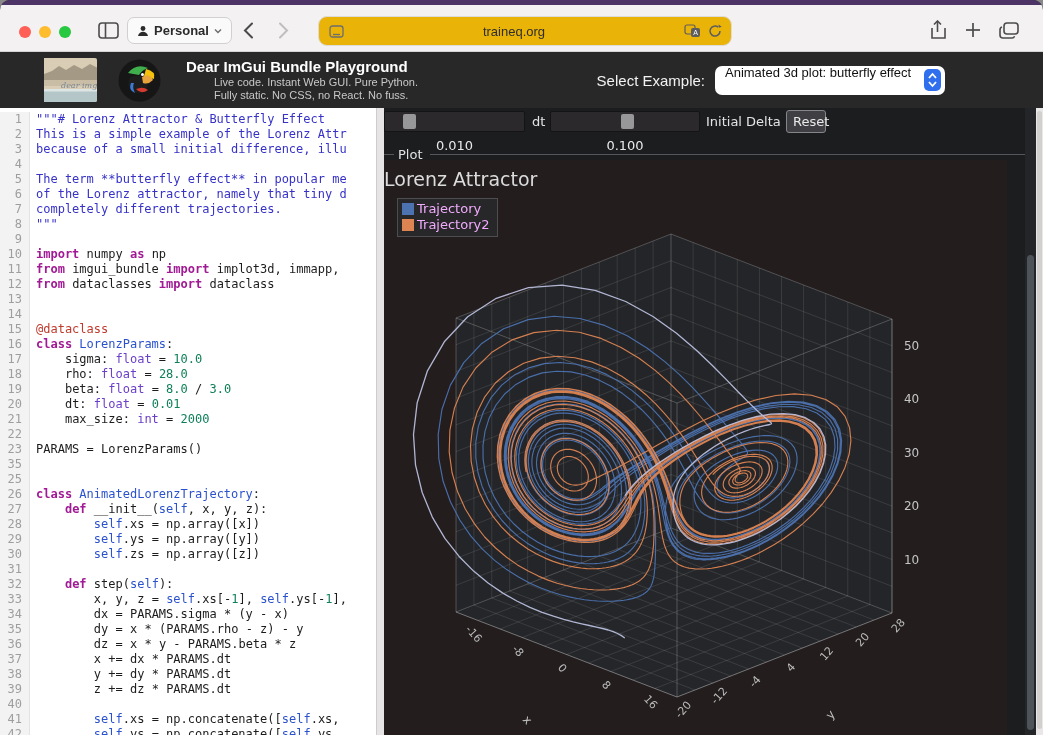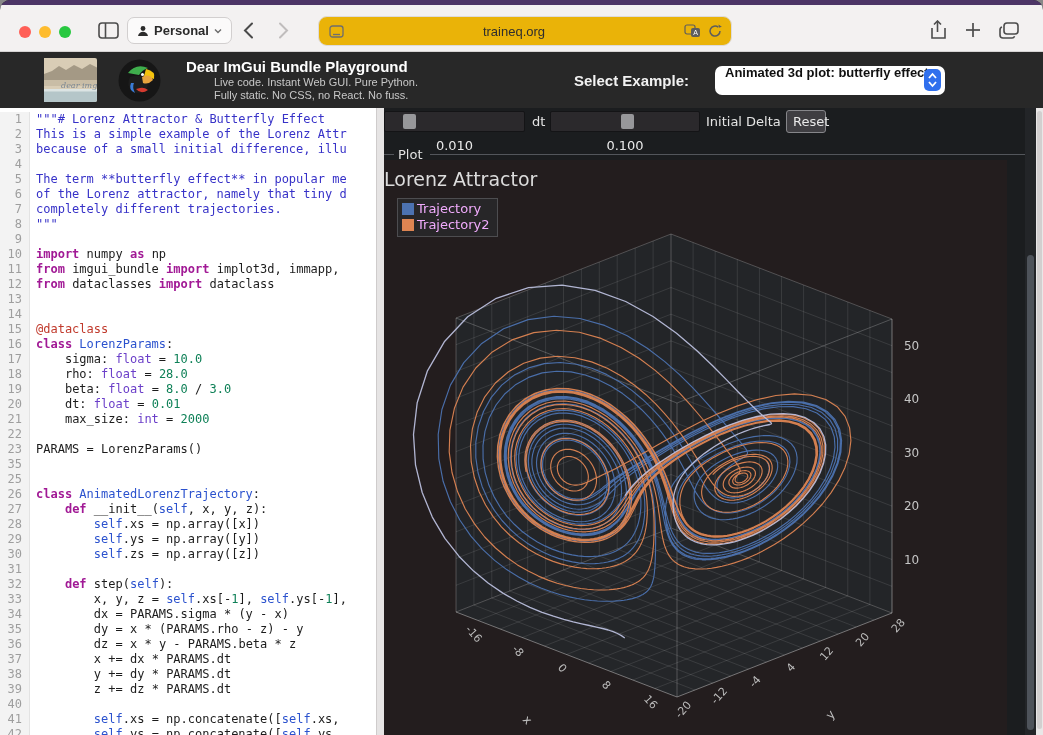--- a/index.html
+++ b/index.html
@@ -19,21 +19,21 @@
   .urlbar{position:absolute;left:318px;top:11px;width:414px;height:30px;background:#eab308;border:1px solid #dedbdb;
     border-radius:9px;display:flex;align-items:center;color:#2e2e2e;font-size:13px;}
   .urlbar .center{flex:1;text-align:center;}
   
   .appheader{position:absolute;left:0;top:52px;width:100%;height:56px;background:#282828;display:flex;align-items:center;}
   .thumb{position:absolute;left:19px;top:6px;width:78px;height:44px;border-radius:2px;overflow:hidden;padding-left:25px;}
   .birdlogo{position:absolute;left:118px;top:7px;width:43px;height:43px;}
   .titleblock{position:absolute;left:186px;top:6px;color:#fff;}
   .titleblock .t1{font-size:15px;font-weight:bold;line-height:18px;}
   .titleblock .t2{font-size:11px;color:#c8c8c8;line-height:13px;padding-left:28px;}
-  .hdr-right{position:absolute;right:90px;top:0;height:56px;display:flex;align-items:center;gap:26px;font-weight:bold;}
+  .hdr-right{position:absolute;right:90px;top:0;height:56px;display:flex;align-items:center;gap:10px;}
   .sel-label{color:#f2f2f2;font-size:15px;}
   .selectbox{position:relative;width:230px;height:29px;background:#fff;border-radius:7px;display:flex;align-items:center;
     padding:0 28px 16px 10px;font-size:13px;color:#101010;white-space:nowrap;}
   .stepper{position:absolute;right:4px;top:3.5px;width:17px;height:22px;background:#2f6fed;border-radius:5px;}
   .runbtn{position:absolute;right:25px;top:61px;width:58px;height:35px;background:#43A047;color:#fff;border:none;
     border-radius:6px;font-size:15px;font-weight:bold;font-family:"Liberation Sans",sans-serif;}
   
   .content{position:absolute;left:0;top:108px;width:100%;height:627px;display:flex;}
   .editor{width:376px;height:100%;background:#ffffff;overflow:hidden;font-family:"DejaVu Sans Mono",monospace;
     font-size:12px;line-height:15px;padding-top:4px;}

